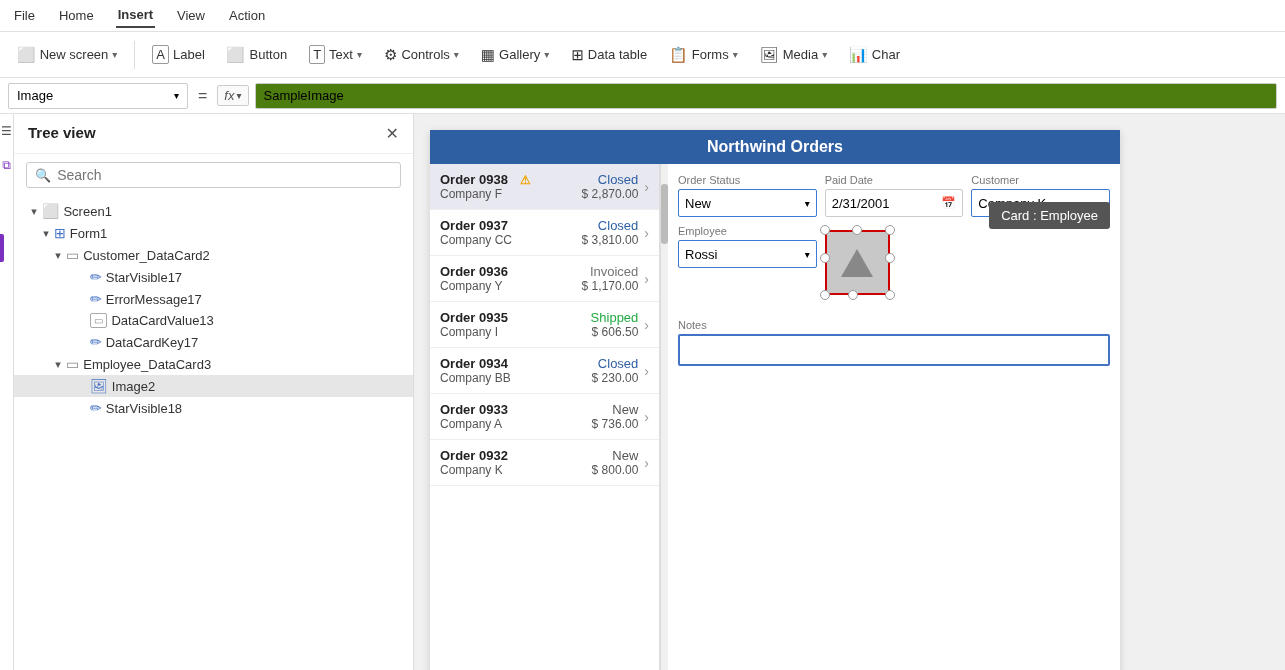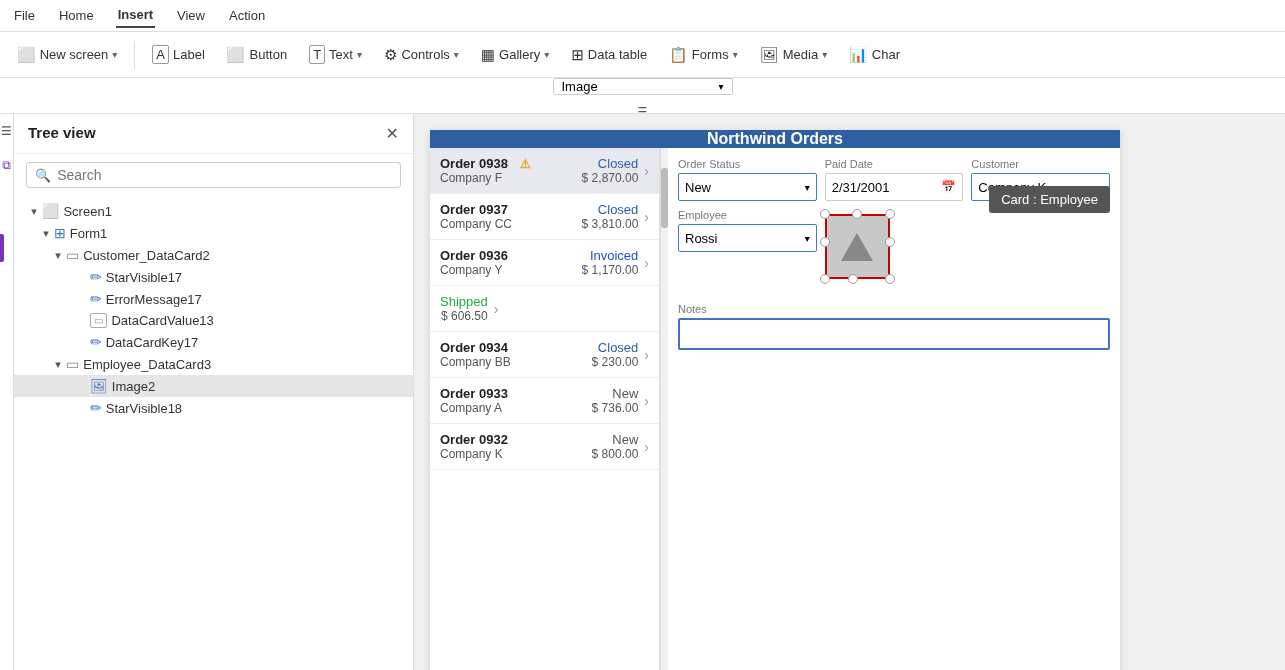--- a/index.html
+++ b/index.html
@@ -55,21 +55,20 @@
 
     
     .formula-bar {
       height: 36px;
       background: #fff;
       display: flex;
       align-items: center;
       border-bottom: 1px solid #e0e0e0;
       padding: 0 8px;
       gap: 6px;
-      flex-direction: column;
     }
     .formula-name-box {
       width: 180px;
       height: 26px;
       border: 1px solid #ccc;
       border-radius: 2px;
       padding: 0 8px;
       font-size: 13px;
       display: flex;
       align-items: center;
@@ -197,20 +196,21 @@
       background: #fff;
       box-shadow: 0 2px 8px rgba(0,0,0,0.15);
       overflow: hidden;
     }
 
     
     .nw-header {
       background: #2e5fa3;
       color: #fff;
       text-align: center;
+      padding: 8px;
       font-size: 16px;
       font-weight: 600;
     }
 
     
     .nw-body {
       display: flex;
       height: calc(100% - 36px);
     }
     .orders-list {
@@ -227,21 +227,21 @@
       cursor: pointer;
     }
     .order-info { flex: 1; }
     .order-number { font-size: 13px; font-weight: 600; color: #222; display: flex; align-items: center; gap: 12px; }
     .order-company { font-size: 12px; color: #555; }
     .order-status { font-size: 13px; font-weight: 500; text-align: right; }
     .order-amount { font-size: 12px; color: #555; text-align: right; }
     .order-arrow { font-size: 14px; color: #999; margin-left: 6px; }
 
     .status-closed { color: #2e5fa3; }
-    .status-invoiced { color: #1d4ed8; }
+    .status-invoiced { color: #737373; }
     .status-shipped { color: #22aa44; }
     .status-new { color: #555; }
 
     
     .detail-panel {
       flex: 1;
       padding: 10px;
       background: #fff;
       position: relative;
     }
@@ -556,20 +556,26 @@
                 <div class="order-company">Company Y</div>
               </div>
               <div>
                 <div class="order-status status-invoiced">Invoiced</div>
                 <div class="order-amount">$ 1,170.00</div>
               </div>
               <span class="order-arrow">›</span>
             </div>
 
             <div class="order-item">
+              <div class="order-info">
+                <div class="order-number">
+                  <span>Order 0935</span>
+                </div>
+                <div class="order-company">Company I</div>
+              </div>
               <div>
                 <div class="order-status status-shipped">Shipped</div>
                 <div class="order-amount">$ 606.50</div>
               </div>
               <span class="order-arrow">›</span>
             </div>
 
             <div class="order-item">
               <div class="order-info">
                 <div class="order-number">

